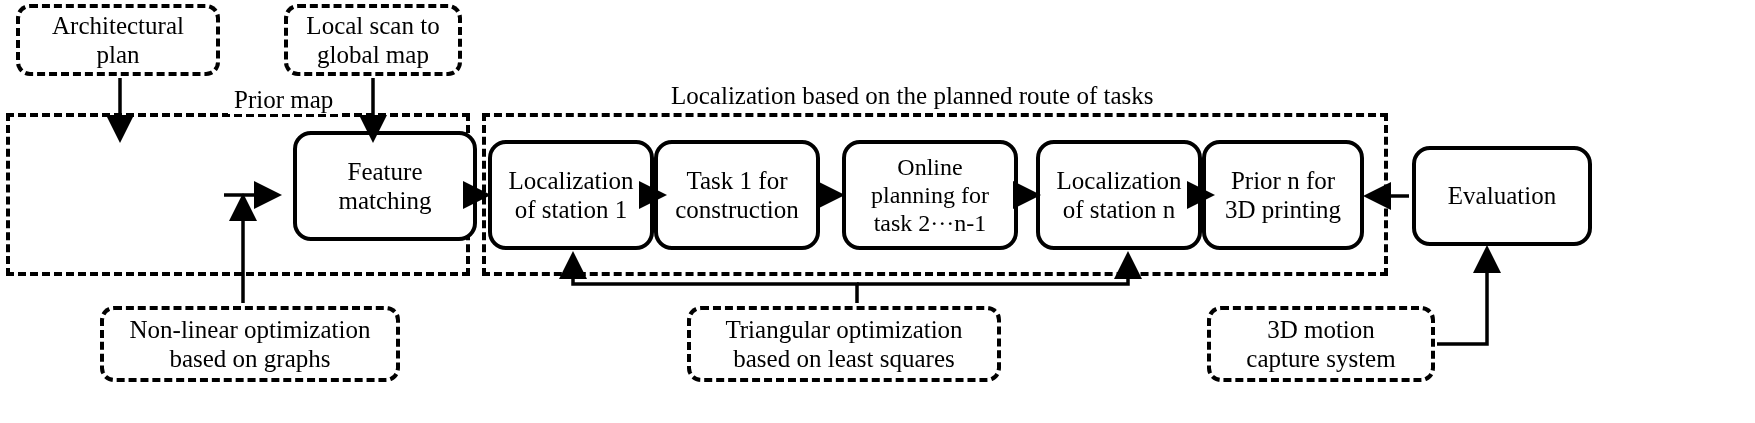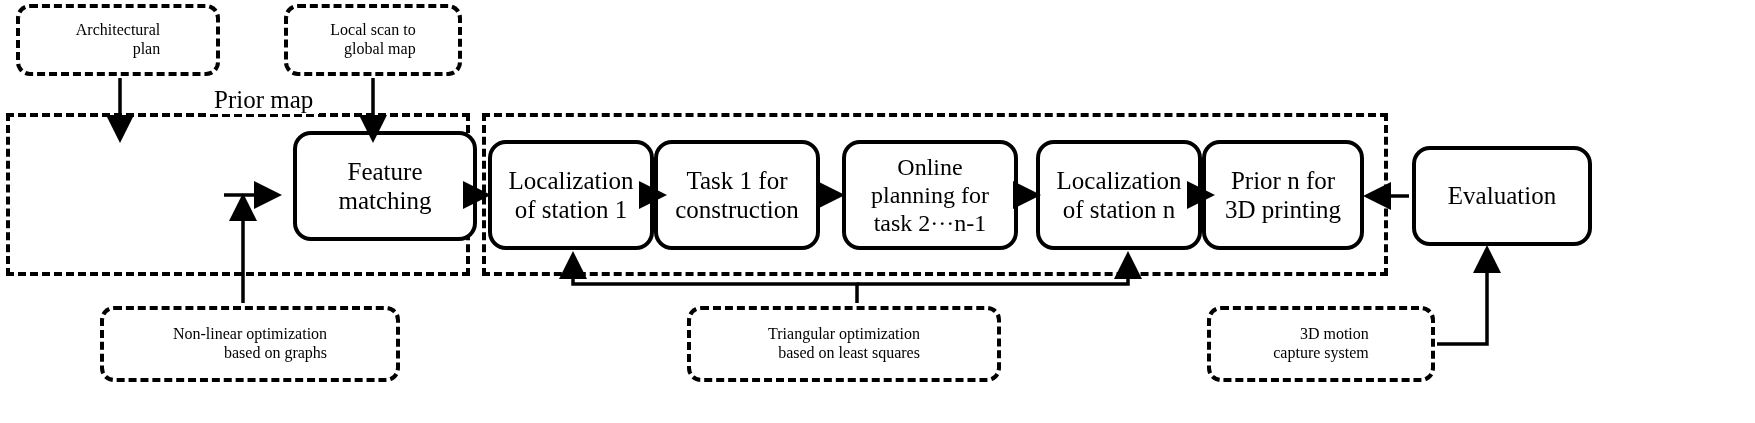--- a/index.html
+++ b/index.html
@@ -30,36 +30,36 @@
     border: 4px solid #000;
     border-radius: 18px;
     background: #fff;
     font-size: 25px;
   }
   
   .dashed-box {
     border: 4px dashed #000;
     border-radius: 14px;
     background: #fff;
-    font-size: 16px;
-    text-align: right;
+    font-size: 25px;
   }
   
   .group {
     position: absolute;
     box-sizing: border-box;
     border: 4px dashed #000;
     background: transparent;
   }
   .group-label {
     position: absolute;
     font-size: 25px;
     white-space: nowrap;
     background: #fff;
     padding: 0 6px;
+    margin-left: 20px;
   }
   svg.overlay {
     position: absolute;
     left: 0;
     top: 0;
     width: 1755px;
     height: 423px;
     pointer-events: none;
   }
   .txt { white-space: pre-line; }
@@ -67,20 +67,21 @@
 </head>
 <body>
 
 <div id="canvas">
 
   <div class="group" style="left:6px; top:113px; width:464px; height:163px;"></div>
 
   <div class="group" style="left:482px; top:113px; width:906px; height:163px;"></div>
 
   <div class="group-label" style="left:208px; top:86px;">Prior map</div>
+  <div class="group-label" style="left:645px; top:82px;">Localization based on the planned route of tasks</div>
 
   <div class="node dashed-box txt" style="left:16px; top:4px; width:204px; height:72px;">Architectural
 plan</div>
 
   <div class="node dashed-box txt" style="left:284px; top:4px; width:178px; height:72px;">Local scan to
 global map</div>
 
 
   <div class="node solid-box txt" style="left:279px; top:131px; width:184px; height:110px;margin-left:14px;">Feature
 matching</div>

